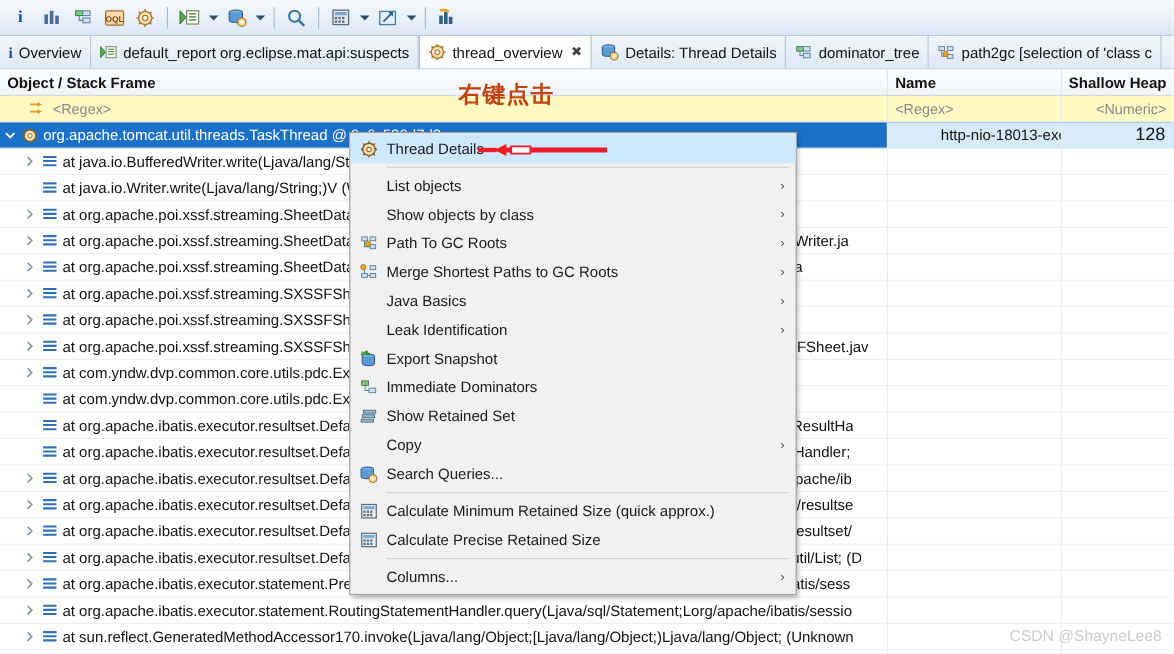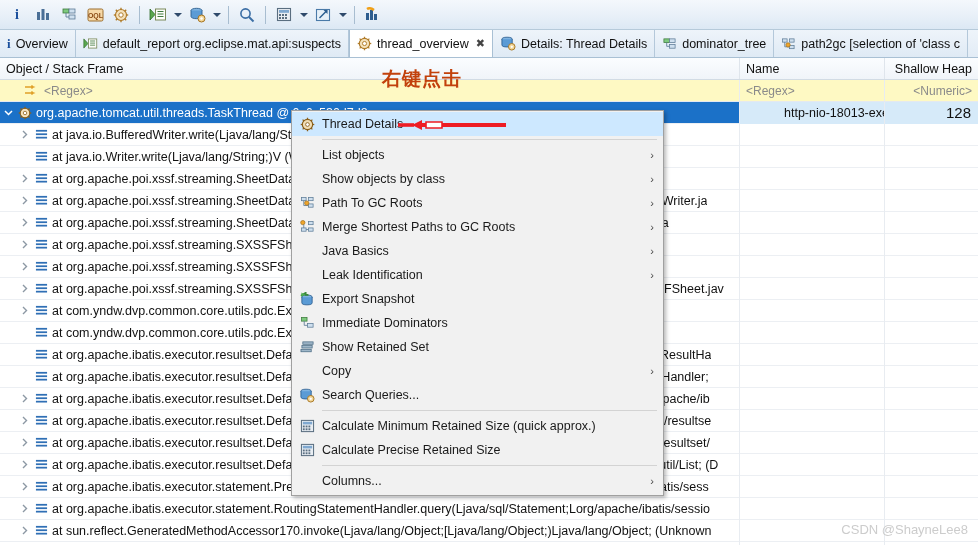--- a/index.html
+++ b/index.html
@@ -93,20 +93,21 @@
     width: 978px; height: 487px;
     background: #fff;
     overflow: hidden;
   }
   .thead {
     height: 22px;
     background: linear-gradient(to bottom, #fbfdff 0%, #f0f4f9 100%);
     border-bottom: 1px solid #d2dbe4;
     display: flex;
     box-sizing: border-box;
+    font-weight: bold;
   }
   .th {
     font-size: 12.5px; color: #111;
     display: flex; align-items: center;
     box-sizing: border-box;
     padding: 0 6px;
     border-right: 1px solid #dfe5ec;
     overflow: hidden; white-space: nowrap;
   }
   .th.num { justify-content: flex-end; }

